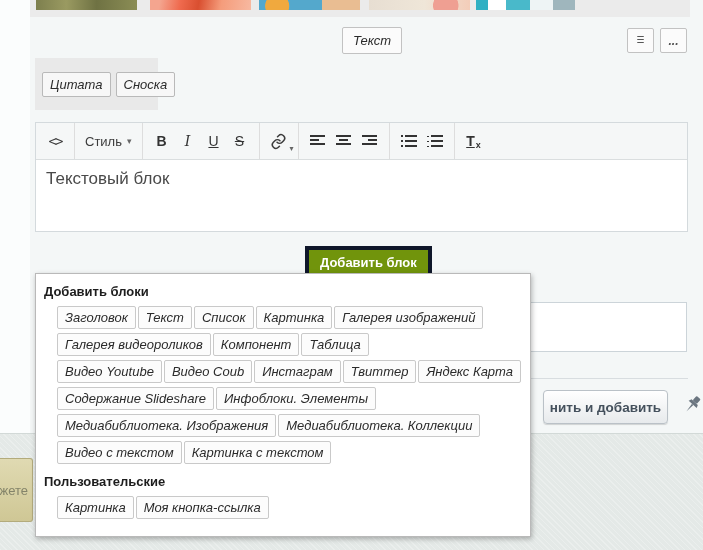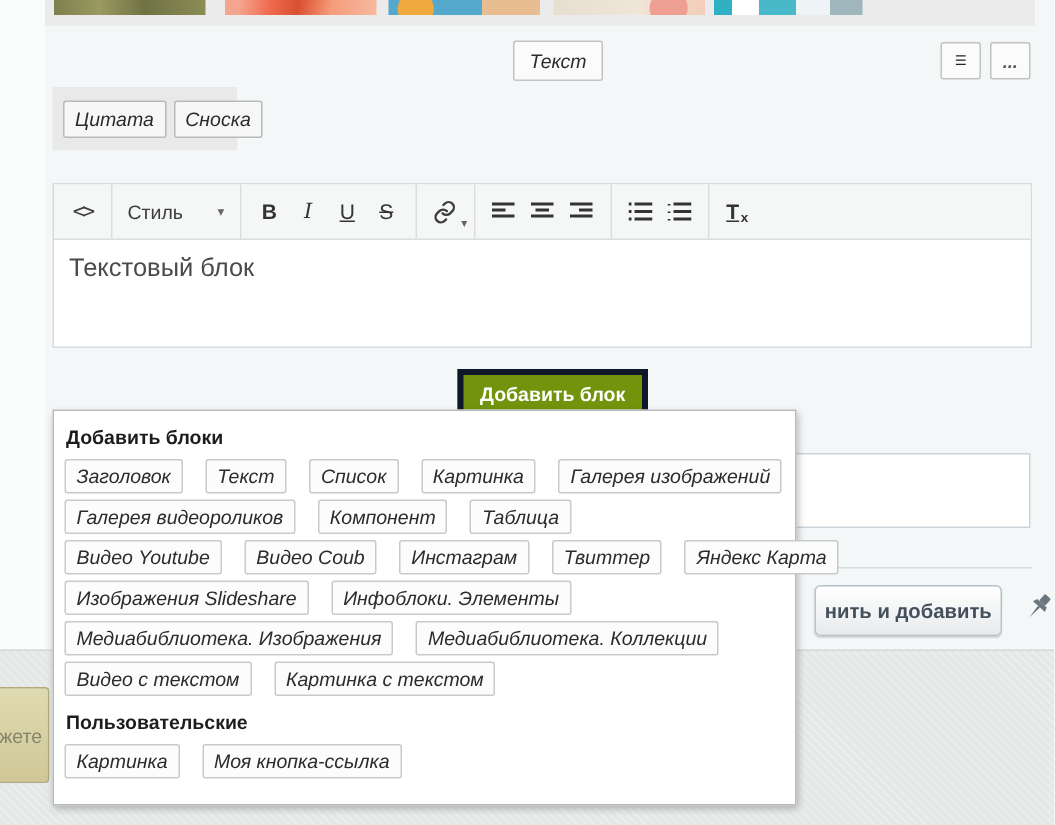--- a/index.html
+++ b/index.html
@@ -24,31 +24,31 @@
     color:#2b2b2b; font-size:13px; line-height:1; padding:5px 8px;
     cursor:pointer; white-space:nowrap; font-family:inherit;font-style:italic;
   }
 
   .text-chip { position:absolute; left:342px; top:27px; padding:6px 10px; }
 
   .mini-btn { position:absolute; top:28px; width:27px; height:25px; padding:0; }
   .mini-btn.menu { left:627px; font-size:9px; letter-spacing:0; color:#222; }
   .mini-btn.more { left:660px; font-size:12px; font-weight:bold; color:#555; }
 
-  .quote-panel { position:absolute; left:35px; top:58px; width:123px; height:42px; background:#e9e9e9; display:flex; align-items:center; padding:0 7px; gap:5px; }
+  .quote-panel { position:absolute; left:35px; top:58px; width:123px; height:52px; background:#e9e9e9; display:flex; align-items:center; padding:0 7px; gap:5px; }
   .quote-panel .chip { background:#f7f7f7; border-color:#b9b9b9; padding:5px 7px; }
 
   
   .editor { position:absolute; left:35px; top:122px; width:653px; height:110px; border:1px solid #d4dadd; background:#fff; }
   .toolbar { height:37px; background:#f5f7f7; border-bottom:1px solid #dadedf; display:flex; align-items:stretch; }
   .tb-group { display:flex; align-items:center; padding:0 6px; border-right:1px solid #ddd; }
   .tb-group:last-child { border-right:none; }
   .tb-btn { display:flex; align-items:center; justify-content:center; min-width:26px; height:26px; padding:0 4px; color:#333; cursor:pointer; background:none; border:none; font-family:inherit; font-size:14px; }
   .tb-code { font-family:"DejaVu Sans Mono",monospace; font-size:14px; letter-spacing:-2px; color:#3c3c3c; }
-  .tb-style { font-size:13px; color:#3c3c3c; gap:23px;text-align:center; }
+  .tb-style { font-size:13px; color:#3c3c3c; gap:5px;text-align:center; }
   .tb-style .caret { font-size:9px; color:#666; }
   .tb-b { font-weight:bold; }
   .tb-i { font-style:italic; font-family:"DejaVu Serif",serif; }
   .tb-u { text-decoration:underline; }
   .tb-s { text-decoration:line-through; }
   .tb-link { position:relative; }
   .tb-link .caret { position:absolute; right:-2px; bottom:1px; font-size:8px; color:#666; }
   .tb-tx { font-weight:bold; font-size:14px; }
   .tb-tx .t { text-decoration:underline; }
   .tb-tx .x { font-size:9px; margin-top:7px; margin-left:1px; }
@@ -73,21 +73,21 @@
     border-top:1px solid #d2d9d7; z-index:1; }
   .note { position:absolute; left:0; top:458px; width:33px; height:64px; z-index:4;
     background:linear-gradient(#e0dab2,#cfc795); border:1px solid #b3ab7c; border-left:none; border-radius:0 3px 3px 0;
     color:#84846a; font-size:13px; display:flex; align-items:center; justify-content:flex-end; padding-right:4px; cursor:pointer; }
 
   
   .panel { position:absolute; left:35px; top:273px; width:496px; z-index:20; background:#fff;
     border:1px solid #b9b9b9; box-shadow:1px 2px 5px rgba(0,0,0,.28); padding:9px 7px 13px 7px; }
   .panel-title { font-weight:bold; font-size:13px; color:#1d1d1d; margin:1px 0 7px 1px; }
   .panel-title.custom { margin-top:10px; }
-  .prow { display:flex; gap:15px; margin-bottom:4px; }
+  .prow { display:flex; gap:2px; margin-bottom:4px;margin-left:14px; }
   .prow .chip { padding:4px 7px; background:#fcfcfc; border-color:#c9c9c9; font-size:13px; }
 </style>
 </head>
 <body>
 
 <div class="content-bg"></div>
 
 <div class="thumb-strip">
   <div class="thumb thumb-olive"></div>
   <div class="thumb thumb-coral"></div>
@@ -226,21 +226,21 @@
     <button class="chip">Таблица</button>
   </div>
   <div class="prow">
     <button class="chip">Видео Youtube</button>
     <button class="chip">Видео Coub</button>
     <button class="chip">Инстаграм</button>
     <button class="chip">Твиттер</button>
     <button class="chip">Яндекс Карта</button>
   </div>
   <div class="prow">
-    <button class="chip">Изображения Slideshare</button>
+    <button class="chip">Содержание Slideshare</button>
     <button class="chip">Инфоблоки. Элементы</button>
   </div>
   <div class="prow">
     <button class="chip">Медиабиблиотека. Изображения</button>
     <button class="chip">Медиабиблиотека. Коллекции</button>
   </div>
   <div class="prow">
     <button class="chip">Видео с текстом</button>
     <button class="chip">Картинка с текстом</button>
   </div>

